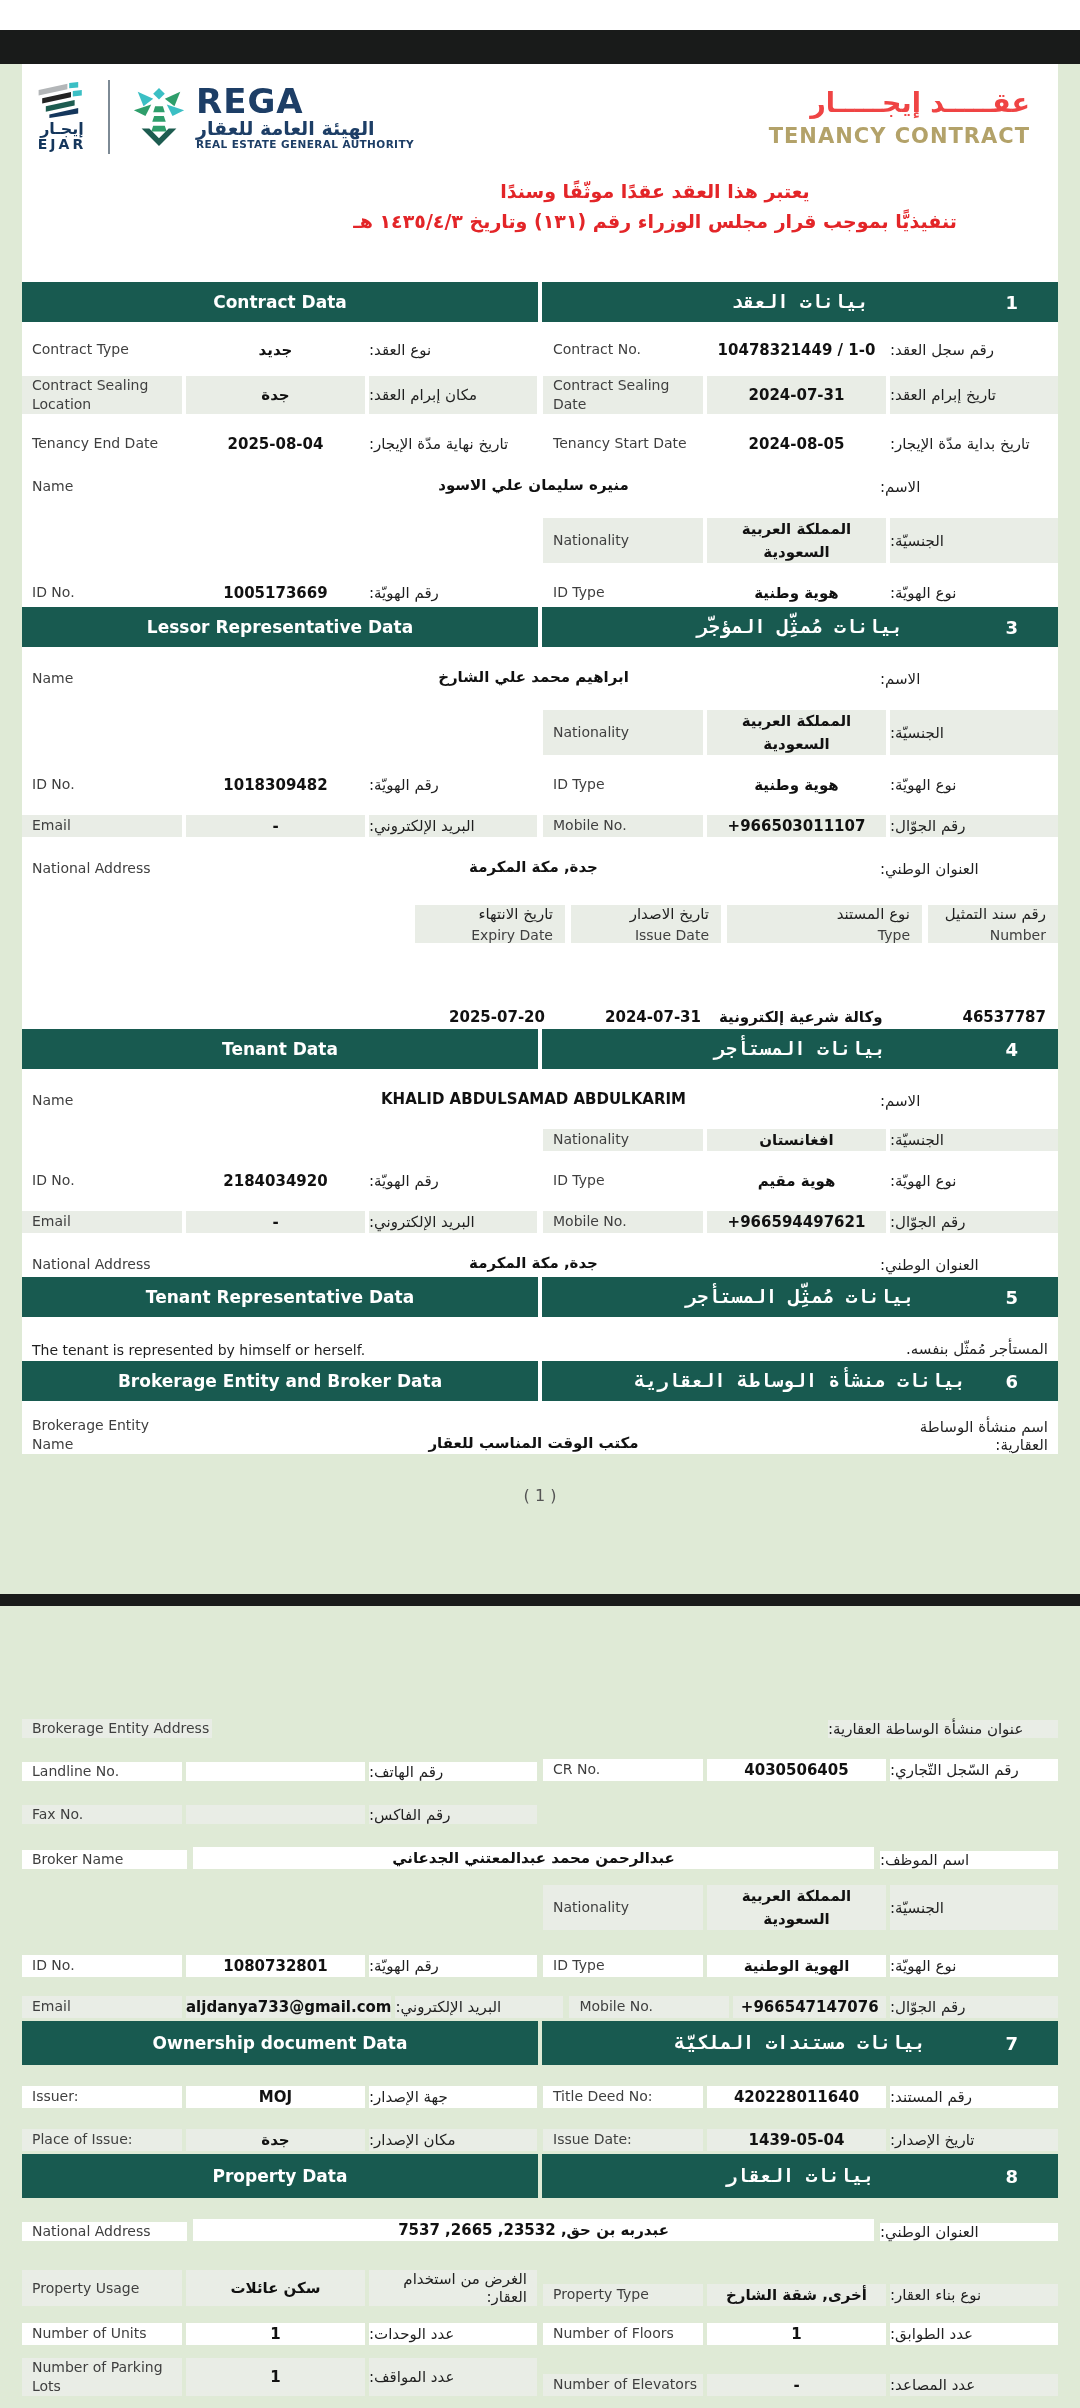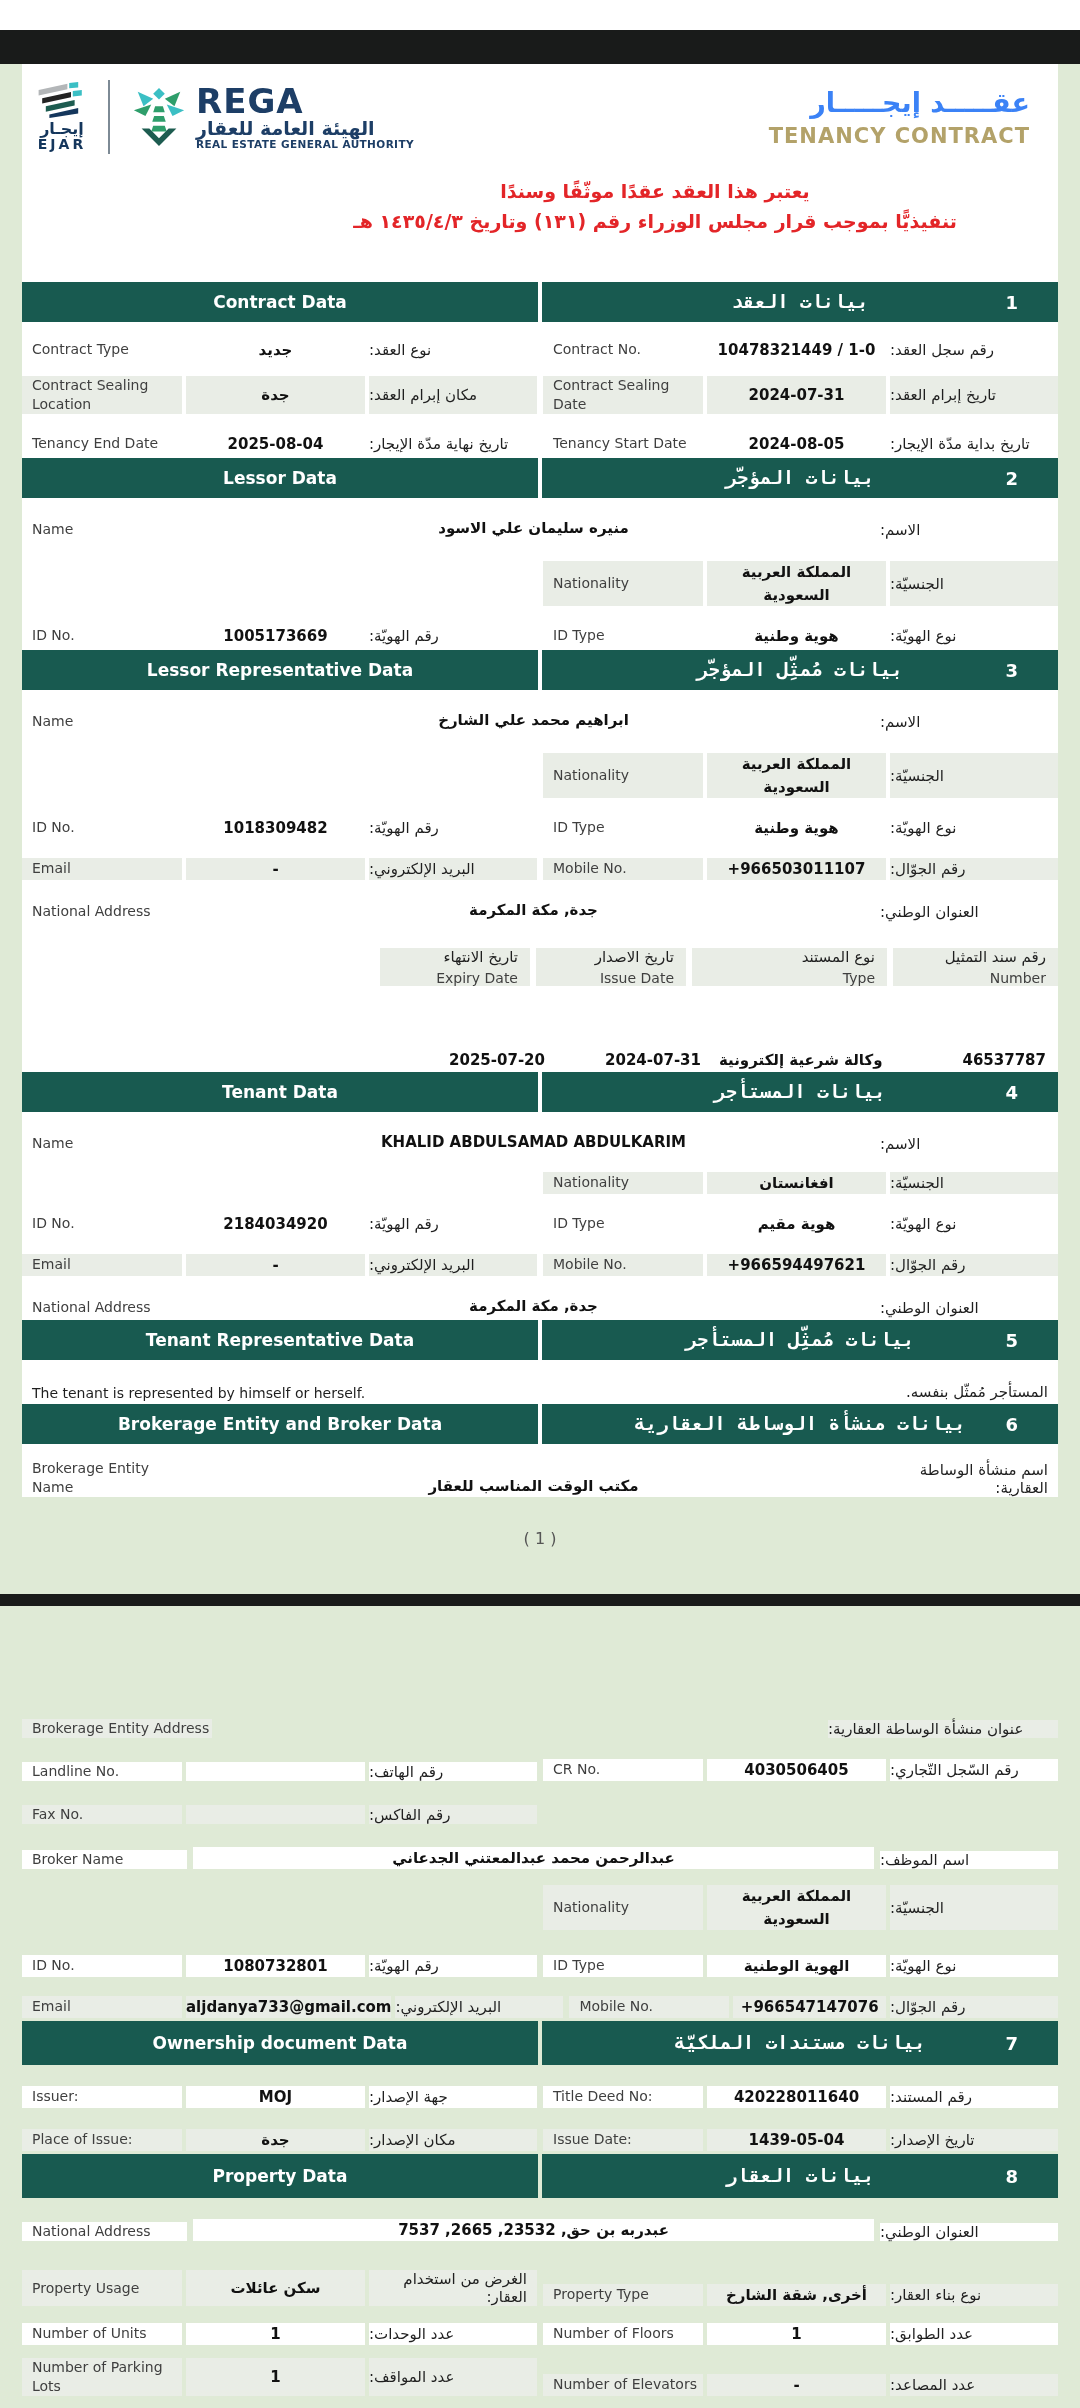--- a/index.html
+++ b/index.html
@@ -25,21 +25,21 @@
   .ejar-logo{display:flex;flex-direction:column;align-items:center;line-height:1.1;}
   .ejar-ar{font-size:16px;font-weight:bold;color:#14365c;margin-top:2px;}
   .ejar-en{font-size:14px;font-weight:bold;color:#14365c;letter-spacing:3px;}
   .brand-divider{width:2px;height:74px;background:#7d8a95;margin:0 20px;}
   .rega-logo{display:flex;align-items:center;gap:8px;}
   .rega-text{display:flex;flex-direction:column;line-height:1.05;}
   .rega-name{font-size:34px;font-weight:bold;color:var(--navy);letter-spacing:1px;}
   .rega-ar{font-size:19px;font-weight:bold;color:var(--navy);text-align:left;direction:rtl;}
   .rega-en{font-size:10.5px;font-weight:bold;color:var(--navy);letter-spacing:.4px;}
   .doc-title{margin-left:auto;text-align:right;padding-right:28px;}
-  .title-ar{font-size:27px;font-weight:bold;color:#3b82f6;direction:rtl;}
+  .title-ar{font-size:27px;font-weight:bold;color:#ef4444;direction:rtl;}
   .title-en{font-size:21px;font-weight:bold;color:var(--gold);letter-spacing:1px;margin-top:6px;}
   
   .notice{background:#fff;padding:16px 0 46px 230px;text-align:center;direction:rtl;
           color:var(--red);font-weight:bold;font-size:19px;line-height:30px;}
   
   .sec-head{display:flex;gap:4px;height:40px;margin-bottom:3px;}
   .sec-en,.sec-ar-wrap{flex:1;background:var(--teal);color:#fff;display:flex;
           align-items:center;justify-content:center;text-align:right;}
   .sec-en{font-weight:bold;font-size:17px;}
   .sec-ar-wrap{position:relative;direction:rtl;}
@@ -56,21 +56,21 @@
   .row.full .lb-en{width:165px;}
   .row.full .lb-ar{width:178px;}
   .val{flex:1;justify-content:center;text-align:center;font-weight:bold;font-size:15px;line-height:1.5;}
   .h36{height:36px}.h38{height:38px}.h40{height:40px}.h42{height:42px}.h44{height:44px}.h48{height:48px}.h50{height:50px}.h58{height:58px}.h62{height:62px}
   .h64{height:64px}.h80{height:80px}.h34{height:36px}
   
   .fill{flex:1;}
   .sub-col{width:150px;flex-direction:column;align-items:flex-end;justify-content:center;
            text-align:right;padding-right:12px;}
   .sub-col.type{width:195px;}
-  .sub-col.num{width:165px;}
+  .sub-col.num{width:130px;}
   .sub-ar{font-size:15px;color:#1f1f1f;direction:rtl;}
   .sub-en{font-size:14px;color:#3f3f3f;margin-top:4px;}
   .sub-val{justify-content:flex-end;text-align:right;padding-right:12px;font-weight:600;font-size:15px;}
   .sub-val.w150{width:150px}.sub-val.w195{width:195px;direction:rtl}.sub-val.w138{width:138px}
   
   .note-en{padding-left:10px;font-size:14px;color:#1f1f1f;}
   .note-ar{margin-left:auto;padding-right:10px;font-size:15px;color:#1f1f1f;direction:rtl;}
   
   .page-footer{text-align:center;color:#555;font-size:16px;margin-top:32px;}
   .partial{height:20px;}
@@ -165,27 +165,20 @@
           <span class="cell val" dir="auto">2025-08-04</span>
           <span class="cell lb-ar">تاريخ نهاية مدّة الإيجار:</span>
         </div>
         <div class="half">
           <span class="cell lb-en">Tenancy Start Date</span>
           <span class="cell val" dir="auto">2024-08-05</span>
           <span class="cell lb-ar">تاريخ بداية مدّة الإيجار:</span>
         </div>
       </div>
 
-      <div class="sec-head">
-        <div class="sec-en">Lessor Data</div>
-        <div class="sec-ar-wrap">
-          <span class="sec-ar">بيانات المؤجّر</span>
-          <span class="sec-num">2</span>
-        </div>
-      </div>
       <div class="row white full h38">
         <span class="cell lb-en">Name</span>
         <span class="cell val" dir="auto">منيره سليمان علي الاسود</span>
         <span class="cell lb-ar">الاسم:</span>
       </div>
       <div class="row shade h64">
         <div class="half">
           <span class="cell lb-en"></span>
           <span class="cell val"></span>
           <span class="cell lb-ar"></span>

